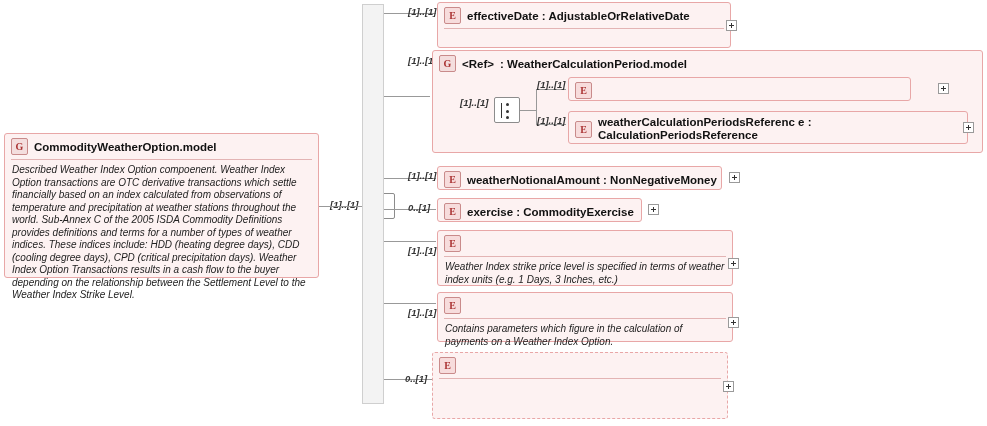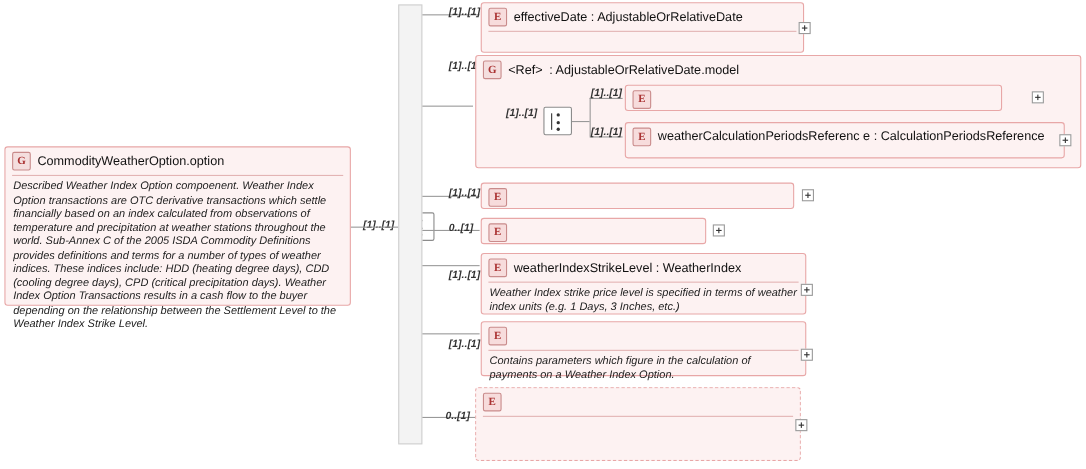--- a/index.html
+++ b/index.html
@@ -53,21 +53,21 @@
     font-size: 10px;
     font-weight: bold;
     border-radius: 2px;
     flex: none;
     font-family: "Liberation Serif", serif;
   }
   .badge.g {
     background: #f4dede;
   }
   .title-text {
-    font-weight: normal;
+    font-weight: bold;
     font-size: 11.5px;
     color: #111;
     white-space: nowrap;
   }
   .title-text.wrap {
     white-space: normal;
     line-height: 1.15;
   }
   .divider {
     height: 1px;
@@ -149,21 +149,21 @@
   }
 </style>
 </head>
 <body>
 
 <div class="canvas">
 
   <div class="node solid" style="left:4px; top:133px; width:315px; height:145px;">
     <div class="node-title">
       <span class="badge g">G</span>
-      <span class="title-text">CommodityWeatherOption.option</span>
+      <span class="title-text">CommodityWeatherOption.model</span>
     </div>
     <div class="divider"></div>
     <div class="desc">Described Weather Index Option compoenent. Weather Index Option transactions are OTC derivative transactions which settle financially based on an index calculated from observations of temperature and precipitation at weather stations throughout the world. Sub-Annex C of the 2005 ISDA Commodity Definitions provides definitions and terms for a number of types of weather indices. These indices include: HDD (heating degree days), CDD (cooling degree days), CPD (critical precipitation days). Weather Index Option Transactions results in a cash flow to the buyer depending on the relationship between the Settlement Level to the Weather Index Strike Level.</div>
   </div>
 
   <div class="card" style="left:330px; top:199px;">[1]..[1]</div>
 
   <div class="line-h" style="left:319px; top:206px; width:50px;"></div>
 
   <div class="seq" style="left:369px; top:193px;">
@@ -191,21 +191,21 @@
     </div>
     <div class="divider"></div>
   </div>
   <div class="expander" style="left:726px; top:20px;"></div>
 
   <div class="card" style="left:408px; top:55px;">[1]..[1]</div>
   <div class="node solid" style="left:432px; top:50px; width:551px; height:103px;">
     <div class="node-title">
       <span class="badge g">G</span>
       <span class="title-text">&lt;Ref&gt;</span>
-      <span class="title-text">: AdjustableOrRelativeDate.model</span>
+      <span class="title-text">: WeatherCalculationPeriod.model</span>
     </div>
   </div>
 
   <div class="card" style="left:460px; top:97px;">[1]..[1]</div>
   <div class="seq" style="left:494px; top:97px;">
     <div class="bar" style="top:5px; height:15px;"></div>
     <div class="dot" style="left:11px; top:5px;"></div>
     <div class="dot" style="left:11px; top:11.5px;"></div>
     <div class="dot" style="left:11px; top:18px;"></div>
   </div>
@@ -228,37 +228,38 @@
       <span class="badge">E</span>
       <span class="title-text wrap">weatherCalculationPeriodsReferenc e : CalculationPeriodsReference</span>
     </div>
   </div>
   <div class="expander" style="left:963px; top:122px;"></div>
 
   <div class="card" style="left:408px; top:170px;">[1]..[1]</div>
   <div class="node solid" style="left:437px; top:166px; width:285px; height:24px;">
     <div class="node-title">
       <span class="badge">E</span>
+      <span class="title-text">weatherNotionalAmount : NonNegativeMoney</span>
     </div>
   </div>
   <div class="expander" style="left:729px; top:172px;"></div>
 
   <div class="card" style="left:408px; top:202px;">0..[1]</div>
   <div class="node solid" style="left:437px; top:198px; width:205px; height:24px;">
     <div class="node-title">
       <span class="badge">E</span>
+      <span class="title-text">exercise : CommodityExercise</span>
     </div>
   </div>
   <div class="expander" style="left:648px; top:204px;"></div>
 
   <div class="card" style="left:408px; top:245px;">[1]..[1]</div>
   <div class="node solid" style="left:437px; top:230px; width:296px; height:56px;">
     <div class="node-title">
       <span class="badge">E</span>
-      <span class="title-text">weatherIndexStrikeLevel : WeatherIndex</span>
     </div>
     <div class="divider"></div>
     <div class="desc">Weather Index strike price level is specified in terms of weather index units (e.g. 1 Days, 3 Inches, etc.)</div>
   </div>
   <div class="expander" style="left:728px; top:258px;"></div>
 
   <div class="card" style="left:408px; top:307px;">[1]..[1]</div>
   <div class="node solid" style="left:437px; top:292px; width:296px; height:50px;">
     <div class="node-title">
       <span class="badge">E</span>

